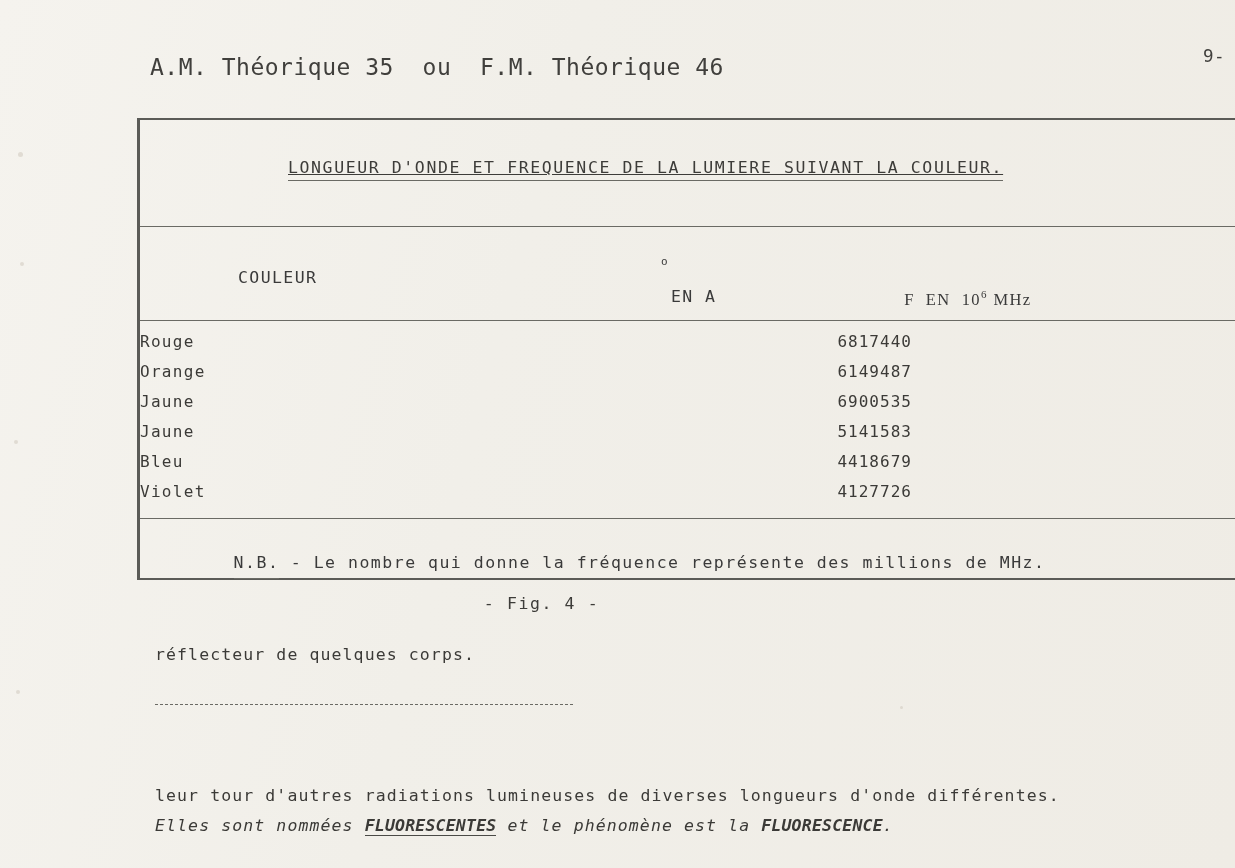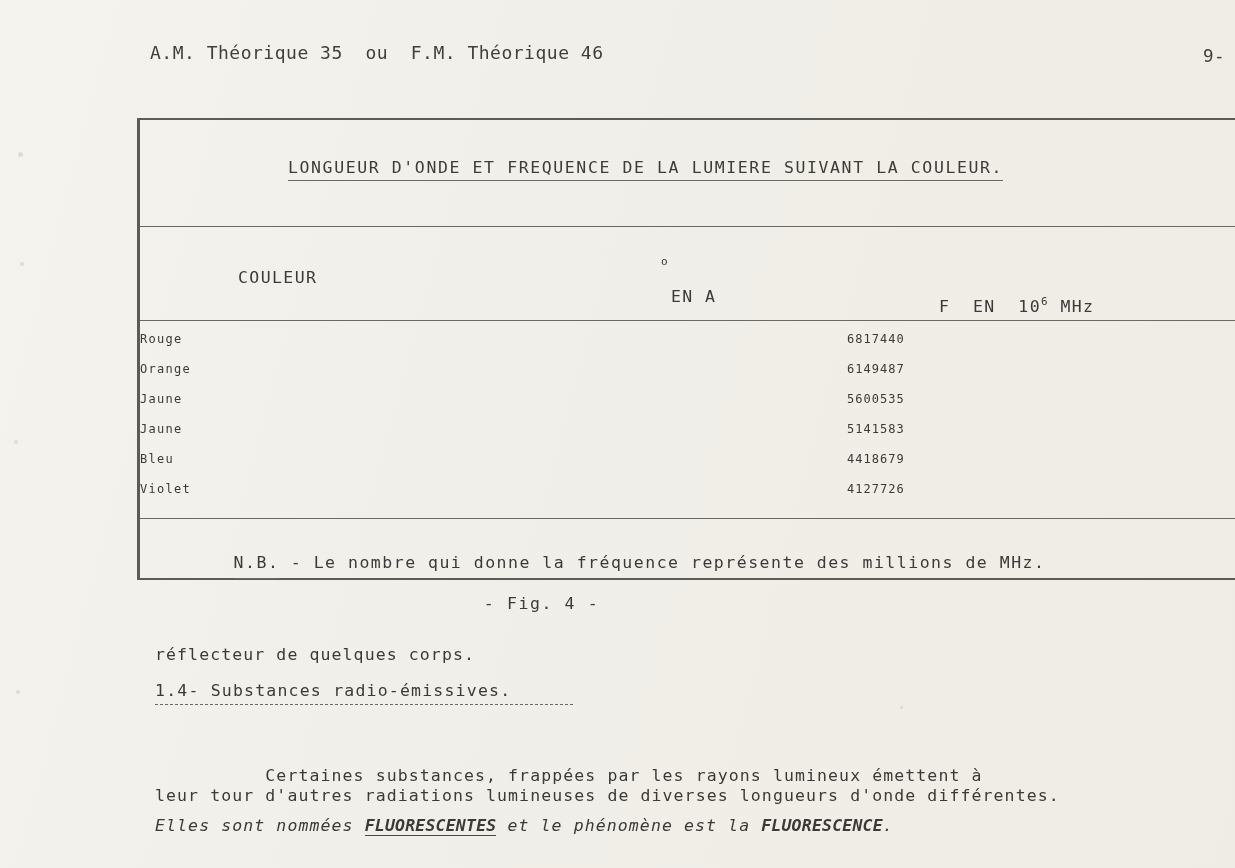--- a/index.html
+++ b/index.html
@@ -23,23 +23,23 @@
   
   .speckle {
     position: absolute;
     background: #cfc9bd;
     border-radius: 50%;
     opacity: .55;
   }
 
   .header-line {
     position: absolute;
-    top: 42px;
+    top: 54px;
     left: 150px;
-    font-size: 18px;
+    font-size: 23px;
     letter-spacing: .5px;
     color: #403f3c;
     white-space: pre;
   }
   .page-num {
     position: absolute;
     top: 46px;
     right: 10px;
     font-size: 17.5px;
     letter-spacing: .5px;
@@ -72,20 +72,21 @@
   .fig-title {
     position: absolute;
     top: 38px;
     left: 148px;
     font-size: 16.5px;
     letter-spacing: 1.6px;
     color: #3d3c39;
     border-bottom: 1.5px solid #6a6a64;
     padding-bottom: 3px;
     white-space: pre;
+    text-decoration: underline;
   }
 
   .col-head-couleur {
     position: absolute;
     top: 148px;
     left: 57px;
     font-size: 16.5px;
     letter-spacing: 1.4px;
     white-space: pre;
     margin-left: 41px;
@@ -99,40 +100,41 @@
     white-space: pre;
   }
   .col-head-lambda .ring {
     position: absolute;
     left: 58px;
     top: -13px;
     font-size: 11px;
   }
   .col-head-freq {
     position: absolute;
-    top: 156px;
+    top: 148px;
     left: 731px;
     font-size: 16.5px;
     letter-spacing: 1.4px;
     white-space: pre;
+    font-family: Liberation Serif, serif;
   }
   .col-head-freq sup {
     font-size: 11px;
     vertical-align: super;
   }
 
   table.data {
     position: absolute;
     top: 212px;
     left: 0;
     width: 100%;
     border-collapse: collapse;
   }
   table.data td {
-    font-size: 12px;
+    font-size: 16px;
     padding: 0;
     height: 30px;
     vertical-align: baseline;
     color: #3b3a37;
     margin-top: 14px;
   }
   td.c-name {
     width: 410px;
     padding-left: 30px;
     letter-spacing: 1.3px;
@@ -249,21 +251,21 @@
           <td class="c-wave">6817</td>
           <td class="c-freq">440</td>
         </tr>
         <tr>
           <td class="c-name">Orange</td>
           <td class="c-wave">6149</td>
           <td class="c-freq">487</td>
         </tr>
         <tr>
           <td class="c-name">Jaune</td>
-          <td class="c-wave">5600</td>
+          <td class="c-wave">6900</td>
           <td class="c-freq">535</td>
         </tr>
         <tr>
           <td class="c-name">Jaune</td>
           <td class="c-wave">5141</td>
           <td class="c-freq">583</td>
         </tr>
         <tr>
           <td class="c-name">Bleu</td>
           <td class="c-wave">4418</td>
@@ -279,20 +281,18 @@
 
     <div class="nb-line">
       <span class="nb">N.B.</span><span> - Le nombre qui donne la fréquence représente des millions de MHz.</span>
     </div>
   </div>
 
   <div class="fig-caption">- Fig. 4 -</div>
 
   <div class="body-line l-reflecteur">réflecteur de quelques corps.</div>
 
-  <div class="heading-14">1.4- Substances radio-émissives.</div>
   <div class="heading-14-underline"></div>
 
-  <div class="body-line p1-l1">          Certaines substances, frappées par les rayons lumineux émettent à</div>
   <div class="body-line p1-l2">leur tour d'autres radiations lumineuses de diverses longueurs d'onde différentes.</div>
   <div class="body-line p1-l3"><span>Elles sont nommées </span><span class="bold-word u">FLUORESCENTES</span><span> et le phénomène est la </span><span class="bold-word">FLUORESCENCE</span><span>.</span></div>
 
 </div>
 
 </body></html>

